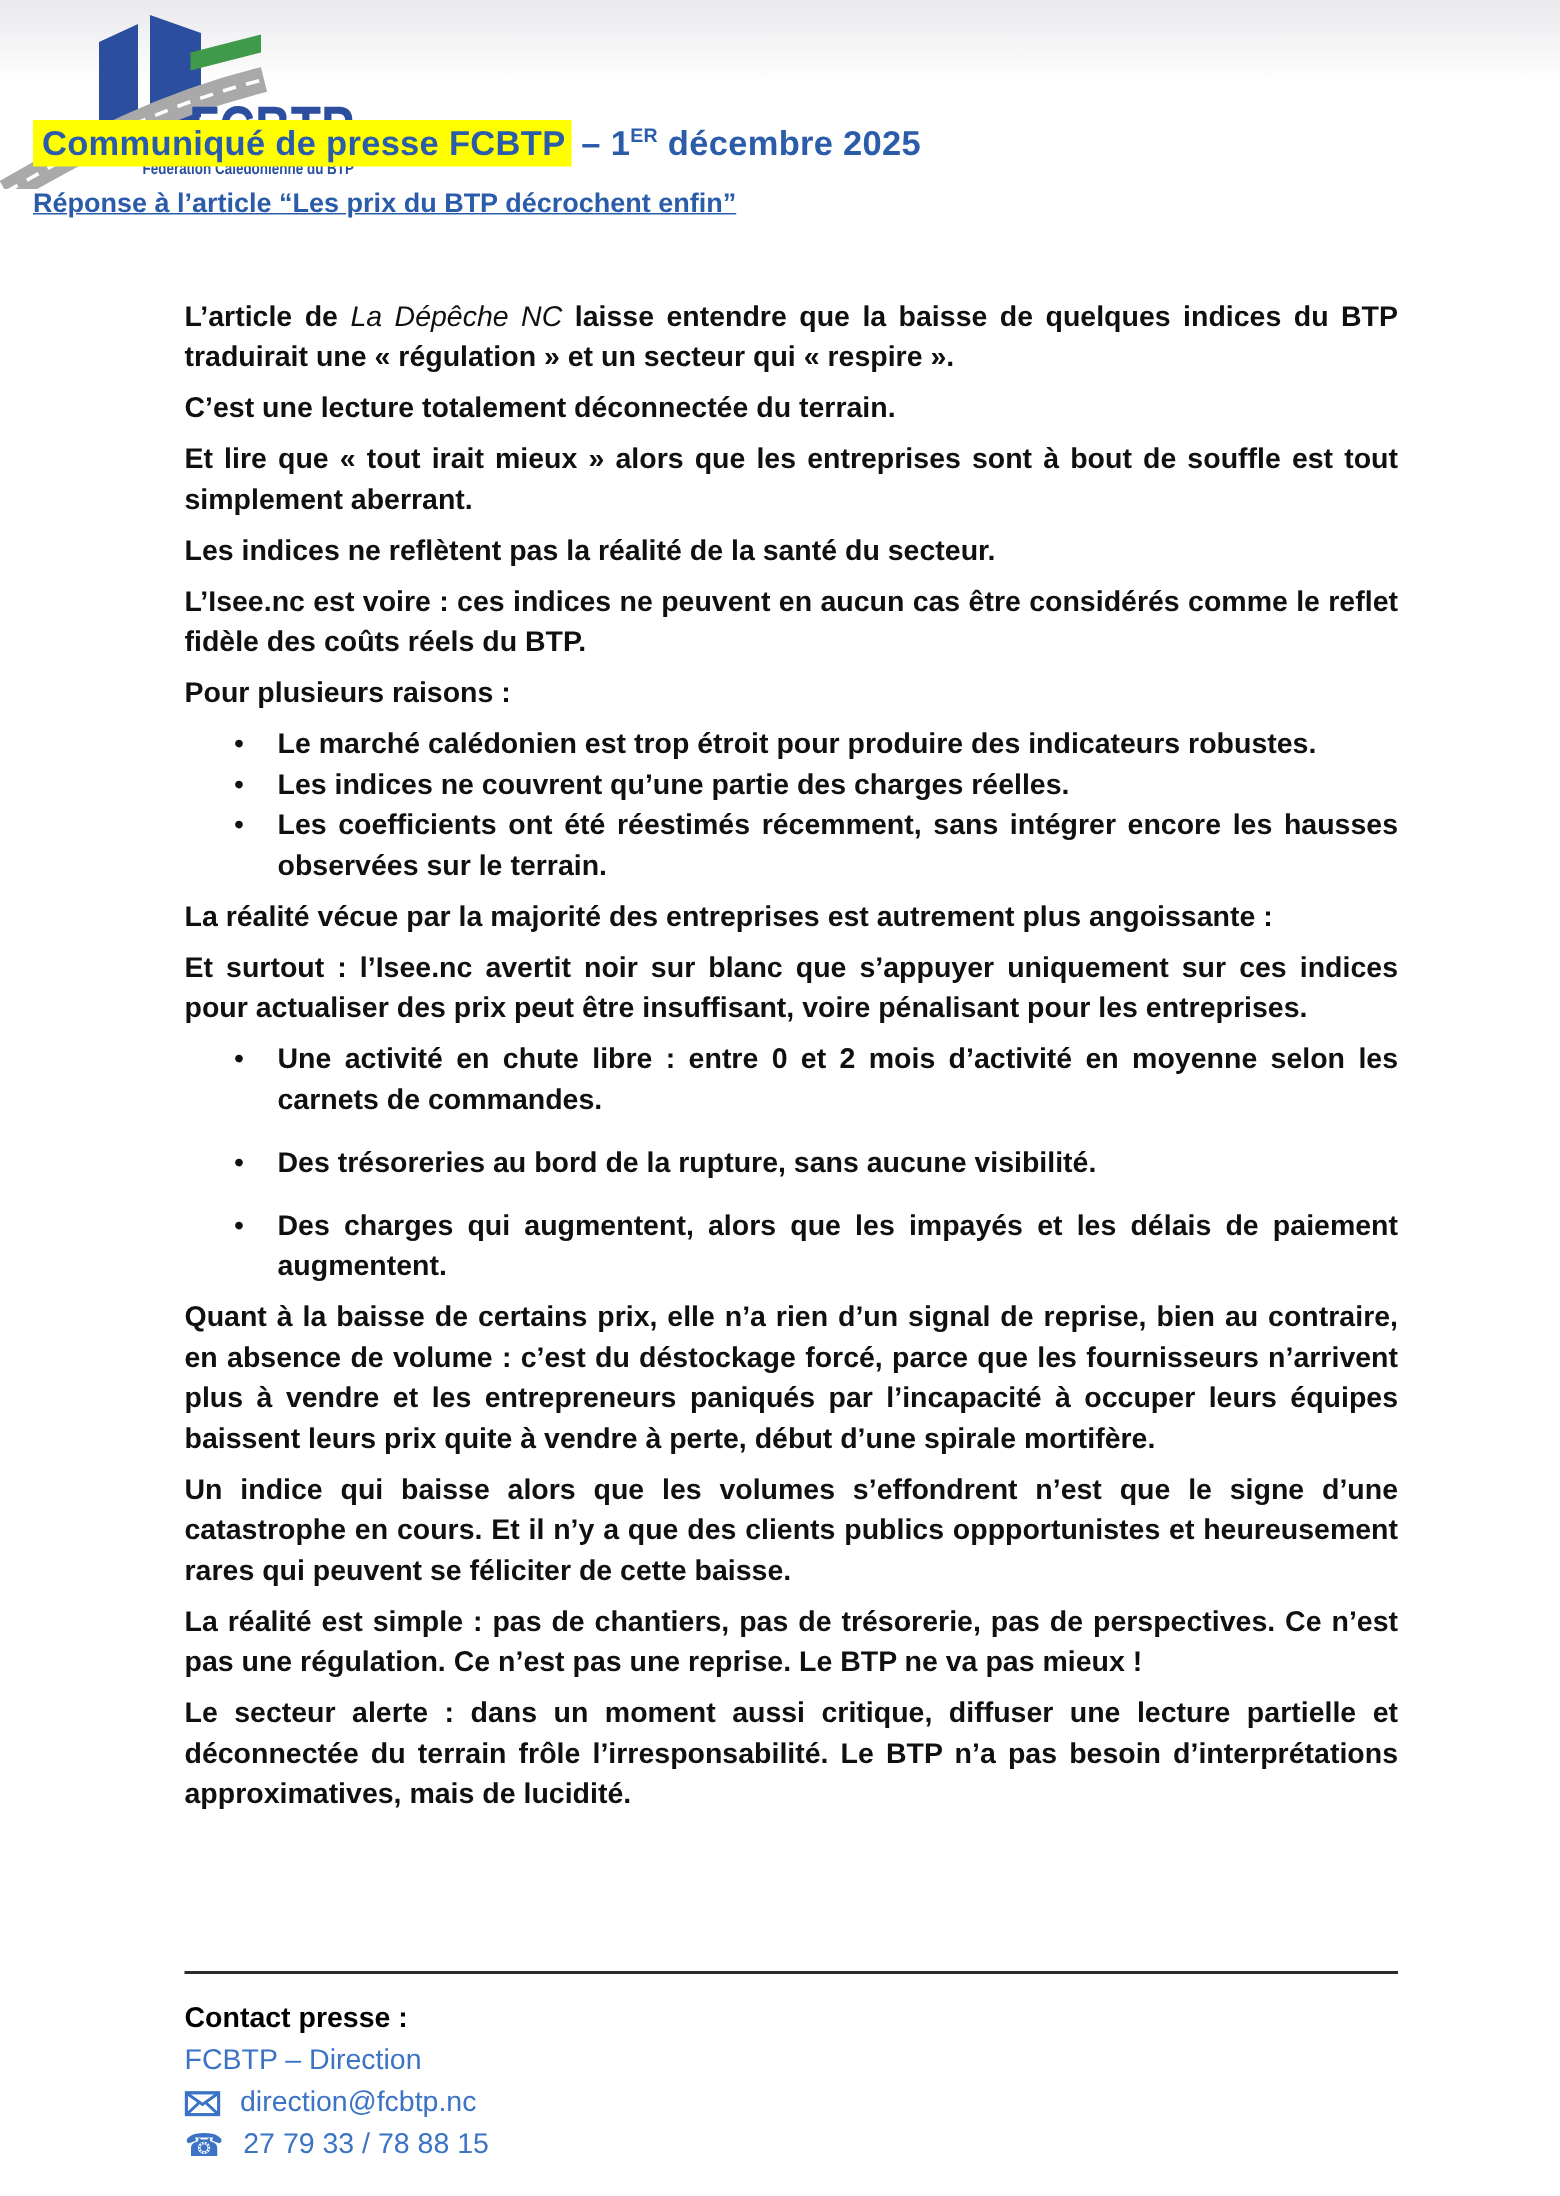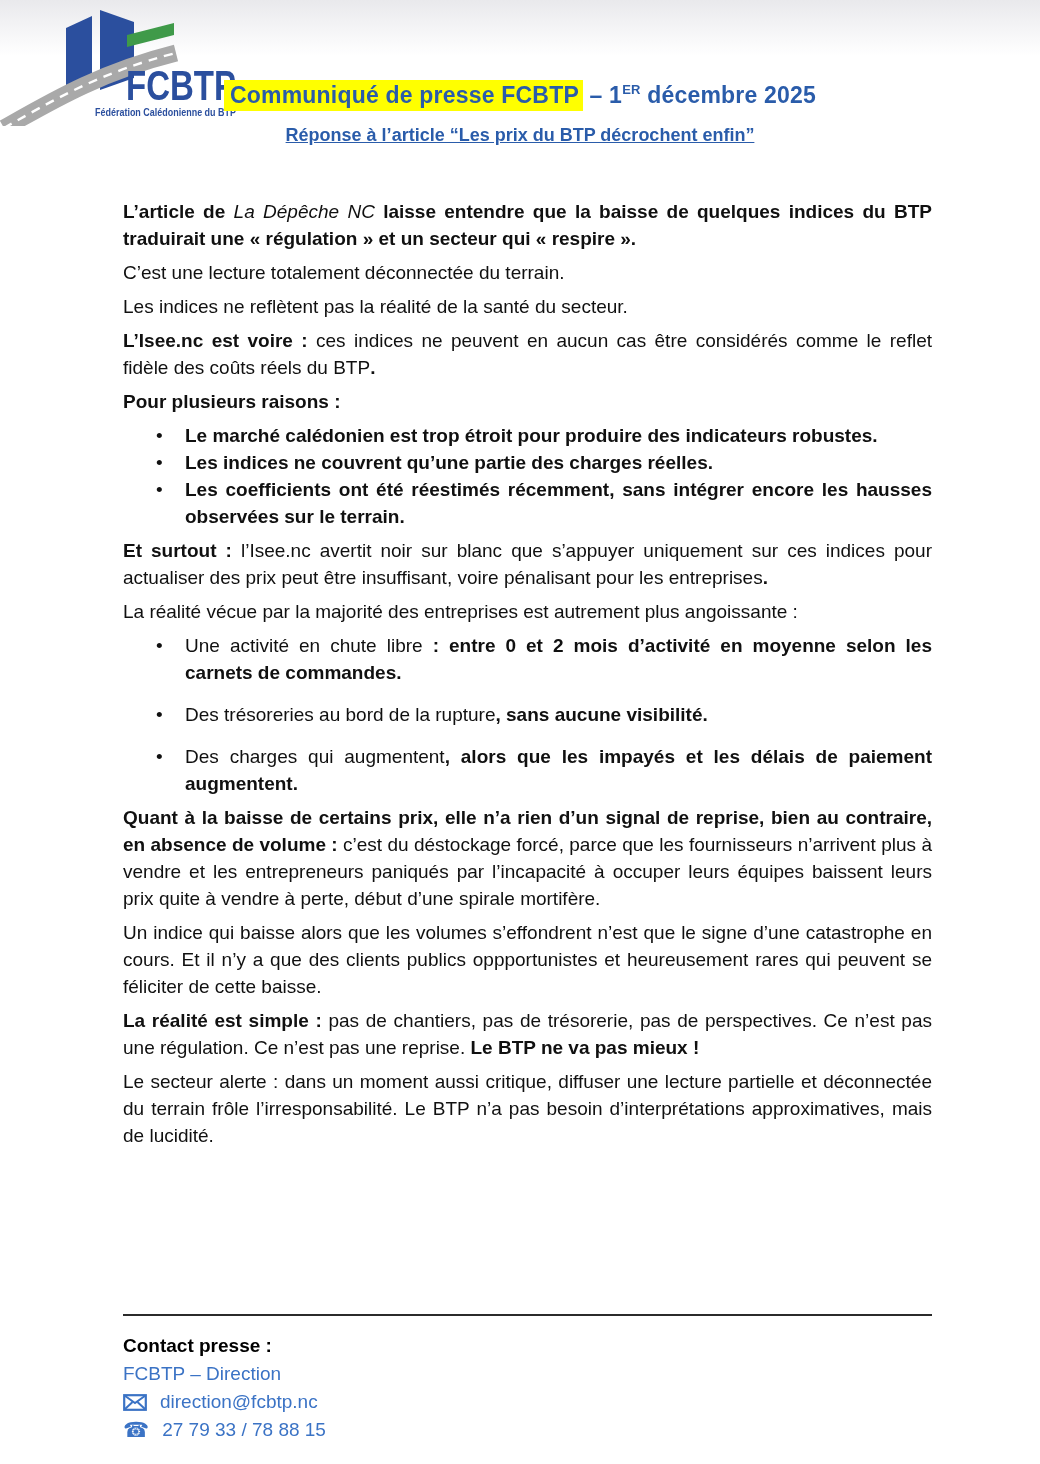--- a/index.html
+++ b/index.html
@@ -7,37 +7,37 @@
     width:1040px;height:1464px;position:relative;overflow:hidden;
     background:#ffffff;color:#101010;
     font-family:"Liberation Sans", sans-serif;
   }
   .top-gradient{
     position:absolute;top:0;left:0;width:1040px;height:56px;
     background:linear-gradient(#e9e9ec 0%, #f3f3f5 45%, #ffffff 100%);
   }
   
   .logo{position:absolute;left:0;top:6px;width:252px;height:120px;}
-  .hdr{position:relative;padding-top:82px;text-align:center;color:#2a5caa;}
+  .hdr{position:relative;padding-top:82px;text-align:left;color:#2a5caa;margin-left:22px;}
   .title{font-size:23px;font-weight:bold;letter-spacing:.2px;}
   .title .hl{background:#ffff00;padding:2px 4px 3px 6px;}
   .title sup{font-size:13px;}
   .subtitle{font-size:18px;font-weight:bold;margin-top:16px;text-decoration:underline;}
   
   .doc{
     margin:52px 108px 0 123px;
     font-size:19px;line-height:27px;text-align:justify;
   }
   .doc p{margin:0 0 7px 0;}
   .doc ul{list-style:none;margin:0 0 7px 0;padding:0;}
   .doc li{position:relative;padding-left:62px;text-align:justify;}
   .doc li::before{content:"\2022";position:absolute;left:33px;top:0;}
   .doc ul.spaced li{margin-bottom:15px;}
   .doc ul.spaced li:last-child{margin-bottom:0;}
-  .b{font-weight:normal;}
+  .b{font-weight:bold;}
   .i{font-style:italic;}
   .n{font-weight:bold;}
   
   .footer{position:absolute;left:123px;right:108px;top:1314px;}
   .divider{border:0;border-top:2px solid #2b2b2b;margin:0 0 16px 0;}
   .contact{font-size:19px;line-height:28px;color:#3b73c5;}
   .contact .heading{font-weight:bold;color:#000000;}
   .contact-row{display:flex;align-items:center;gap:13px;}
   .tel-glyph{font-family:"DejaVu Sans", sans-serif;font-size:21px;line-height:28px;color:#3b73c5;}
   .env-svg{display:block;}
@@ -60,30 +60,31 @@
 </div>
 
 <div class="hdr">
   <div class="title"><span class="hl">Communiqué de presse FCBTP</span><span> – 1</span><sup>ER</sup><span> décembre 2025</span></div>
   <div class="subtitle">Réponse à l’article “Les prix du BTP décrochent enfin”</div>
 </div>
 
 <div class="doc">
     <p><span class="n">L’article de </span><span class="i">La Dépêche NC</span><span class="n"> laisse entendre que la baisse de quelques indices du BTP traduirait une « régulation » et un secteur qui « respire ».</span></p>
     <p><span class="b">C’est une lecture totalement déconnectée du terrain.</span></p>
+    <p><span class="n">Et lire que « tout irait mieux » alors que les entreprises sont à bout de souffle est tout simplement aberrant.</span></p>
     <p><span class="b">Les indices ne reflètent pas la réalité de la santé du secteur.</span></p>
     <p><span class="n">L’Isee.nc est voire : </span><span class="b">ces indices ne peuvent en aucun cas être considérés comme le reflet fidèle des coûts réels du BTP</span><span class="n">.</span></p>
     <p><span class="n">Pour plusieurs raisons :</span></p>
     <ul>
       <li><span class="n">Le marché calédonien est trop étroit pour produire des indicateurs robustes.</span></li>
       <li><span class="n">Les indices ne couvrent qu’une partie des charges réelles.</span></li>
       <li><span class="n">Les coefficients ont été réestimés récemment, sans intégrer encore les hausses observées sur le terrain.</span></li>
     </ul>
+    <p><span class="b">La réalité vécue par la majorité des entreprises est autrement plus angoissante :</span></p>
     <p><span class="n">Et surtout : </span><span class="b">l’Isee.nc avertit noir sur blanc que s’appuyer uniquement sur ces indices pour actualiser des prix peut être insuffisant, voire pénalisant pour les entreprises</span><span class="n">.</span></p>
-    <p><span class="b">La réalité vécue par la majorité des entreprises est autrement plus angoissante :</span></p>
     <ul class="spaced">
       <li><span class="b">Une activité en chute libre</span><span class="n"> : entre 0 et 2 mois d’activité en moyenne selon les carnets de commandes.</span></li>
       <li><span class="b">Des trésoreries au bord de la rupture</span><span class="n">, sans aucune visibilité.</span></li>
       <li><span class="b">Des charges qui augmentent</span><span class="n">, alors que les impayés et les délais de paiement augmentent.</span></li>
     </ul>
     <p><span class="n">Quant à la baisse de certains prix, elle n’a rien d’un signal de reprise, bien au contraire, en absence de volume : </span><span class="b">c’est du déstockage forcé, parce que les fournisseurs n’arrivent plus à vendre et les entrepreneurs paniqués par l’incapacité à occuper leurs équipes baissent leurs prix quite à vendre à perte, début d’une spirale mortifère.</span></p>
     <p><span class="b">Un indice qui baisse alors que les volumes s’effondrent n’est que le signe d’une catastrophe en cours. Et il n’y a que des clients publics oppportunistes et heureusement rares qui peuvent se féliciter de cette baisse.</span></p>
     <p><span class="n">La réalité est simple : </span><span class="b">pas de chantiers, pas de trésorerie, pas de perspectives. Ce n’est pas une régulation. Ce n’est pas une reprise.</span><span class="n"> Le BTP ne va pas mieux !</span></p>
     <p><span class="b">Le secteur alerte : dans un moment aussi critique, diffuser une lecture partielle et déconnectée du terrain frôle l’irresponsabilité. Le BTP n’a pas besoin d’interprétations approximatives, mais de lucidité.</span></p>
   </div>

